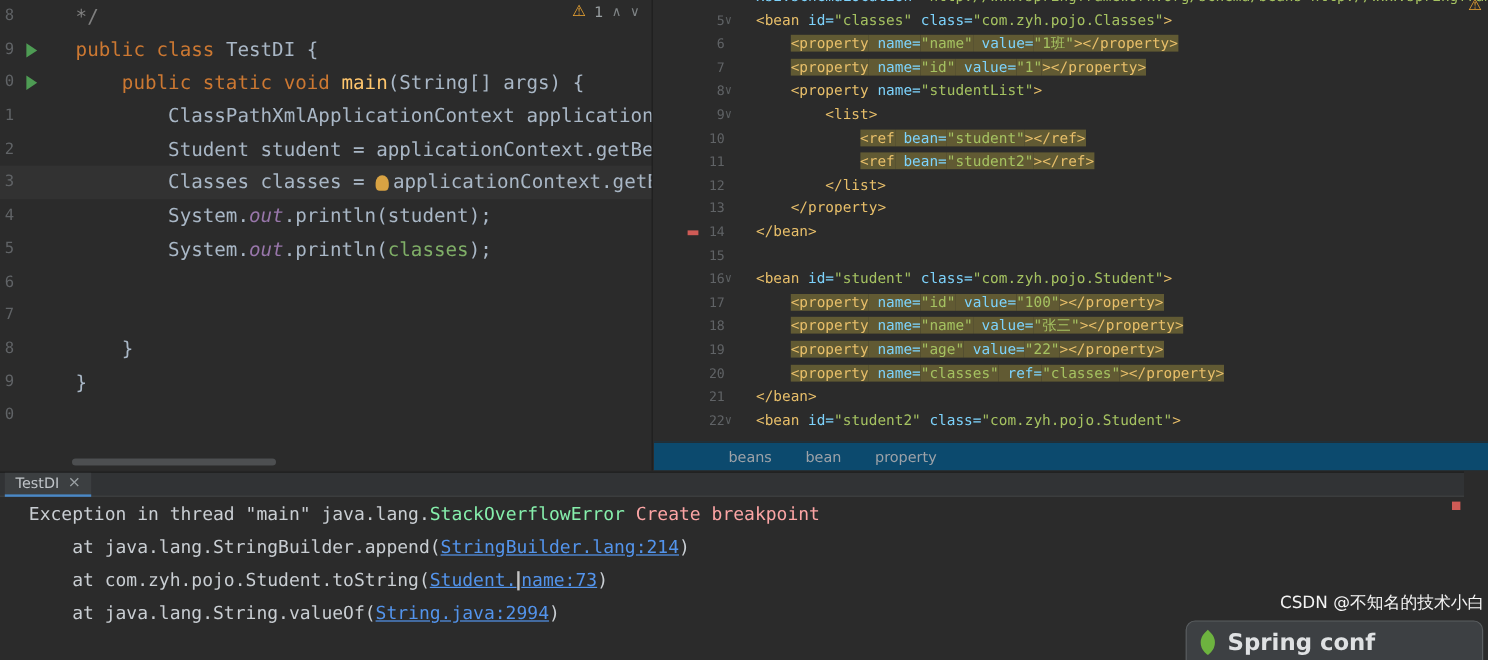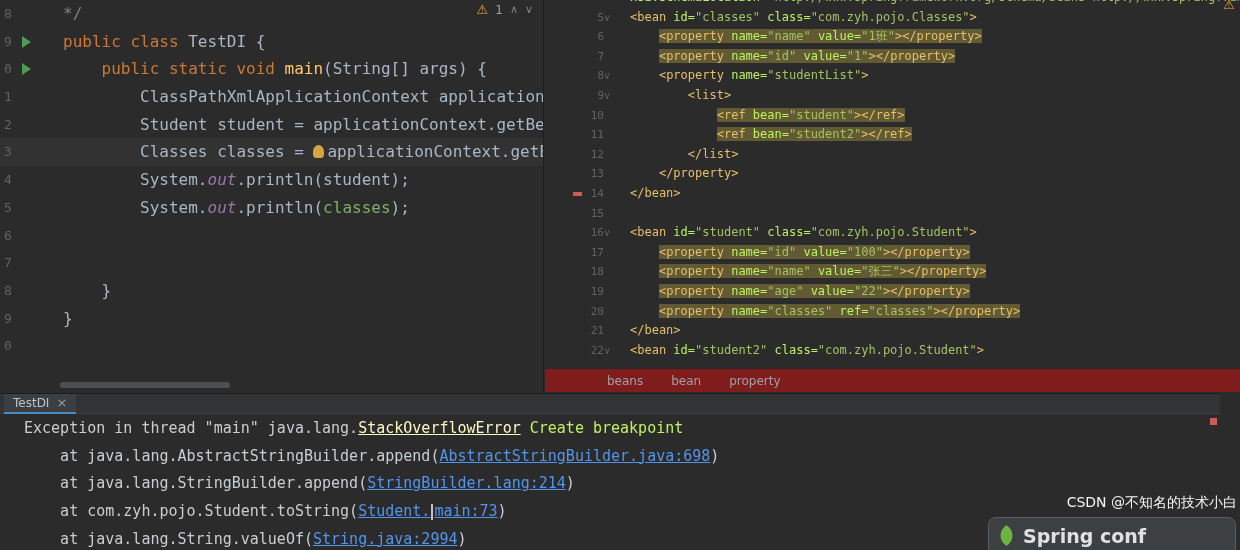--- a/index.html
+++ b/index.html
@@ -23,38 +23,38 @@
   
   .xml-pane{position:absolute;left:545px;top:0;width:695px;height:392px;background:#2b2b2b;overflow:hidden}
   .xrow{display:flex;height:19.6px;line-height:19.6px;font-size:12px}
   .xrow.part{margin-top:-12px}
   .xgutter{width:85px;flex:none;position:relative;color:#606366;font-size:11px}
   .xnum{display:block;text-align:right;padding-right:26px}
   .xfold{position:absolute;left:59px;top:0;color:#5b5f61;font-size:10px;cursor:pointer}
   .xmark{position:absolute;left:28px;top:8px;width:9px;height:4px;background:#CF5B56}
   .xcode{white-space:pre;overflow:hidden;flex:1}
   .xml-warn{position:absolute;top:-3px;right:5px;color:#F0A732;font-size:13px;font-family:"DejaVu Sans",sans-serif}
-  .crumbs{position:absolute;bottom:0;left:0;width:100%;height:24px;background:#7f1d1d;border-top:1px solid #27292a;display:flex;align-items:center;gap:28px;padding-left:62px;font-family:"DejaVu Sans",sans-serif;font-size:12px;color:#9DA2A8}
+  .crumbs{position:absolute;bottom:0;left:0;width:100%;height:24px;background:#0c4a6e;border-top:1px solid #27292a;display:flex;align-items:center;gap:28px;padding-left:62px;font-family:"DejaVu Sans",sans-serif;font-size:12px;color:#9DA2A8}
   .crumbs span{cursor:pointer}
 
   
   .tk-kw{color:#CC7832}
   .tk-pl{color:#A9B7C6}
   .tk-mtd{color:#FFC66D}
   .tk-cmt{color:#808080}
   .tk-fld{color:#9876AA;font-style:italic}
   .tk-grn{color:#7FAE67}
   .tk-tag{color:#E8BF6A}
-  .tk-attr{color:#bef264}
+  .tk-attr{color:#7dd3fc}
   .tk-val{color:#A5C261}
   .hl{background:#615a33}
   .tk-txt{color:#C9CED3}
   .tk-lnk{color:#5394EC;text-decoration:underline;cursor:pointer}
-  .tk-lnk2{color:#fef9c3;text-decoration:underline;cursor:pointer}
-  .tk-hint{color:#bef264}
+  .tk-lnk2{color:#86efac;cursor:pointer}
+  .tk-hint{color:#fca5a5}
   .bulb{display:inline-block;width:11px;height:13px;background:#D9A343;border-radius:50% 50% 30% 30%;vertical-align:middle;margin:0 3px 2px 0}
   .caret{display:inline-block;width:2px;height:16px;background:#c4c4c4;vertical-align:middle;margin:0 1px}
 
   
   .console{position:absolute;left:0;top:393px;width:1220px;height:157px;background:#2b2b2b;border-top:1px solid #1c1c1c}
   .tabbar{height:20px;background:#313335;border-bottom:1px solid #3f4143;display:flex;align-items:center;padding-left:4px;font-family:"DejaVu Sans",sans-serif;font-size:12px;color:#bfc3c7}
   .tab{display:flex;align-items:center;gap:7px;padding:0 9px;height:20px;background:#3c3f41;border-bottom:2px solid #4A88C7;cursor:pointer}
   .tabx{color:#9aa0a3;font-size:13px;cursor:pointer}
   #console-lines{padding-top:1px}
   .crow{display:flex;height:27.7px;line-height:27.7px;font-size:15px;padding-left:24px}
@@ -304,27 +304,24 @@
       <div class="tab">
         <span>TestDI</span>
         <span class="tabx">×</span>
       </div>
     </div>
     <div id="console-lines">
         <div class="crow">
           <div class="ccode"><span class="tk-txt">Exception in thread "main" java.lang.</span><span class="tk-lnk2">StackOverflowError</span><span class="tk-hint"> Create breakpoint</span></div>
         </div>
         <div class="crow">
-          <div class="ccode"><span class="tk-txt">    at java.lang.AbstractStringBuilder.append(</span><span class="tk-lnk">AbstractStringBuilder.java:698</span><span class="tk-txt">)</span></div>
+          <div class="ccode"><span class="tk-txt">    at java.lang.StringBuilder.append(</span><span class="tk-lnk">StringBuilder.lang:214</span><span class="tk-txt">)</span></div>
         </div>
         <div class="crow">
-          <div class="ccode"><span class="tk-txt">    at java.lang.StringBuilder.append(</span><span class="tk-lnk">StringBuilder.lang:214</span><span class="tk-txt">)</span></div>
-        </div>
-        <div class="crow">
-          <div class="ccode"><span class="tk-txt">    at com.zyh.pojo.Student.toString(</span><span class="tk-lnk">Student.</span><span class="caret"></span><span class="tk-lnk">main:73</span><span class="tk-txt">)</span></div>
+          <div class="ccode"><span class="tk-txt">    at com.zyh.pojo.Student.toString(</span><span class="tk-lnk">Student.</span><span class="caret"></span><span class="tk-lnk">name:73</span><span class="tk-txt">)</span></div>
         </div>
         <div class="crow">
           <div class="ccode"><span class="tk-txt">    at java.lang.String.valueOf(</span><span class="tk-lnk">String.java:2994</span><span class="tk-txt">)</span></div>
         </div>
       </div>
     <span class="estripe"></span>
   </div>
 
   <div class="notif">
     <span class="leaf"></span>

